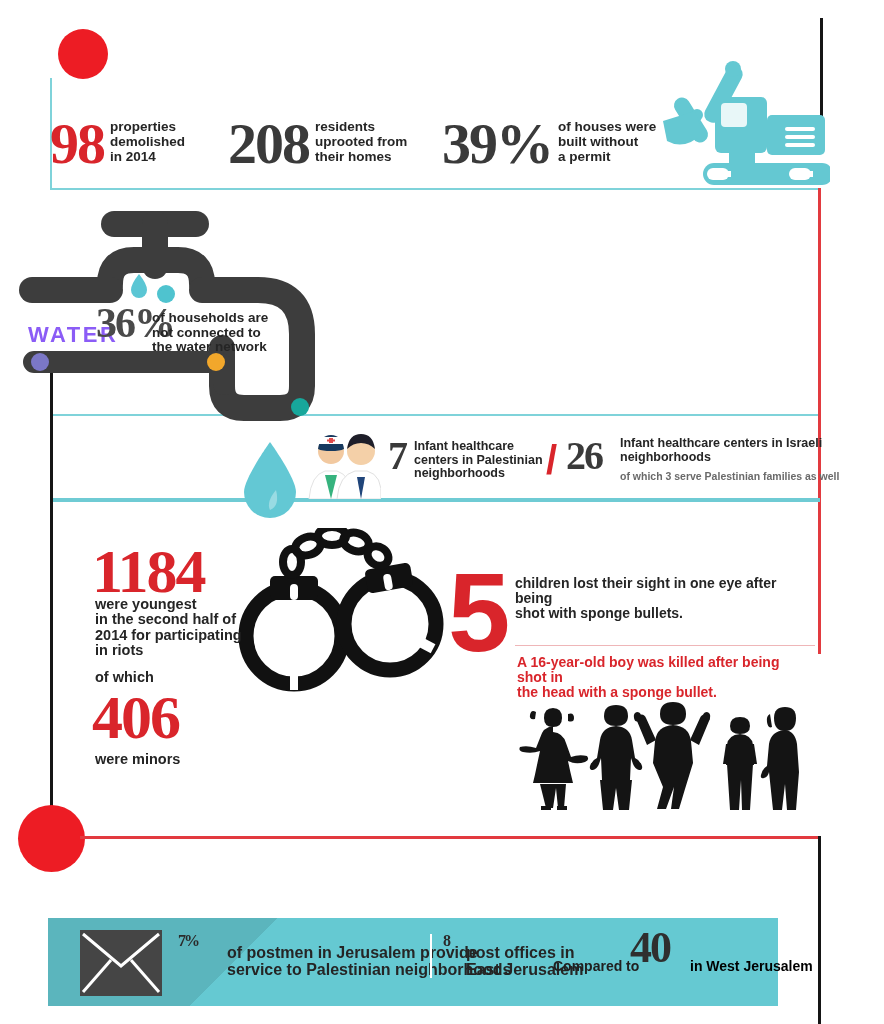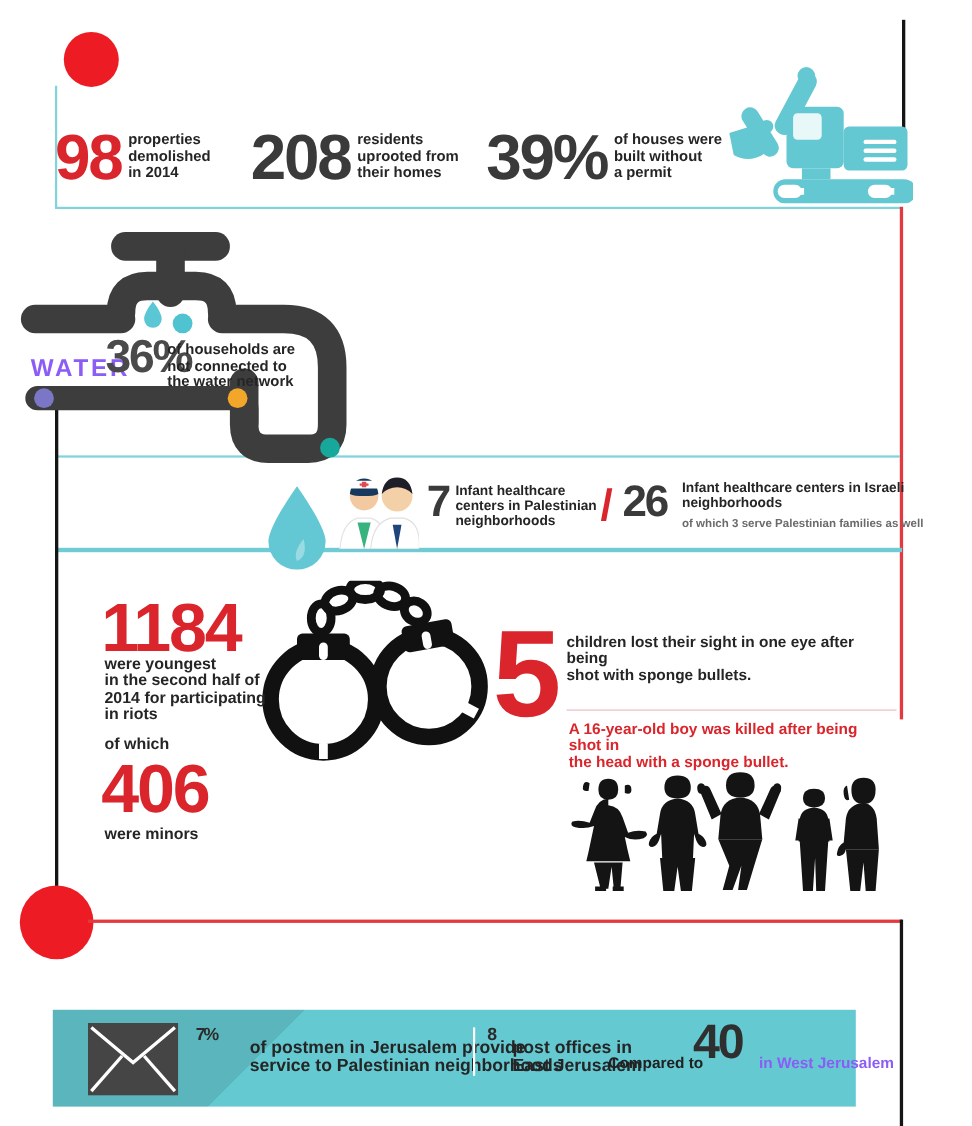--- a/index.html
+++ b/index.html
@@ -22,21 +22,21 @@
   .red   { background:#E23A3F; }
   .teal  { background:#7FD3DA; }
   .tealthick { background:#6FCBD4; }
 
   .dot-red {
     position:absolute; border-radius:50%; background:#ED1C24;
   }
 
   
   .bignum {
-    font-family:Liberation Sans, sans-serif;
+    font-family:Liberation Serif, serif;
     font-weight:700;
     letter-spacing:-2px;
     line-height:0.9;
     white-space:nowrap;
   }
   .num-red { color:#D9252B; }
   .num-dark { color:#3A3A3A; }
 
   .cap {
     font-family:"Liberation Sans Narrow","Liberation Sans",sans-serif;
@@ -96,21 +96,21 @@
     pointer-events:none;
   }
   #p7-num { position:absolute; left:178px; top:934px; }
   #p7-cap { position:absolute; left:227px; top:944px; }
   #p-div  { position:absolute; left:430px; top:934px; width:2px; height:44px; background:#ffffff; }
   #p8-num { position:absolute; left:443px; top:934px; }
   #p8-cap { position:absolute; left:466px; top:944px; }
   #p-cmp  { position:absolute; left:553px; top:958px; font-size:14px; color:#202020;
             font-family:"Liberation Sans Narrow","Liberation Sans",sans-serif; font-weight:700; }
   #p40-num{ position:absolute; left:630px; top:928px; font-size:44px; color:#2f2f2f; }
-  #p40-cap{ position:absolute; left:690px; top:958px; font-size:14px; color:#8b5cf6;
+  #p40-cap{ position:absolute; left:690px; top:958px; font-size:14px; color:#000000;
             font-family:"Liberation Sans Narrow","Liberation Sans",sans-serif; font-weight:700;}
 </style>
 </head>
 <body>
 
 <div id="stage">
 
   <div class="dot-red" style="left:58px; top:29px; width:50px; height:50px;"></div>
 
   <div class="line-v teal" style="left:50px; top:78px; width:2px; height:112px;"></div>

